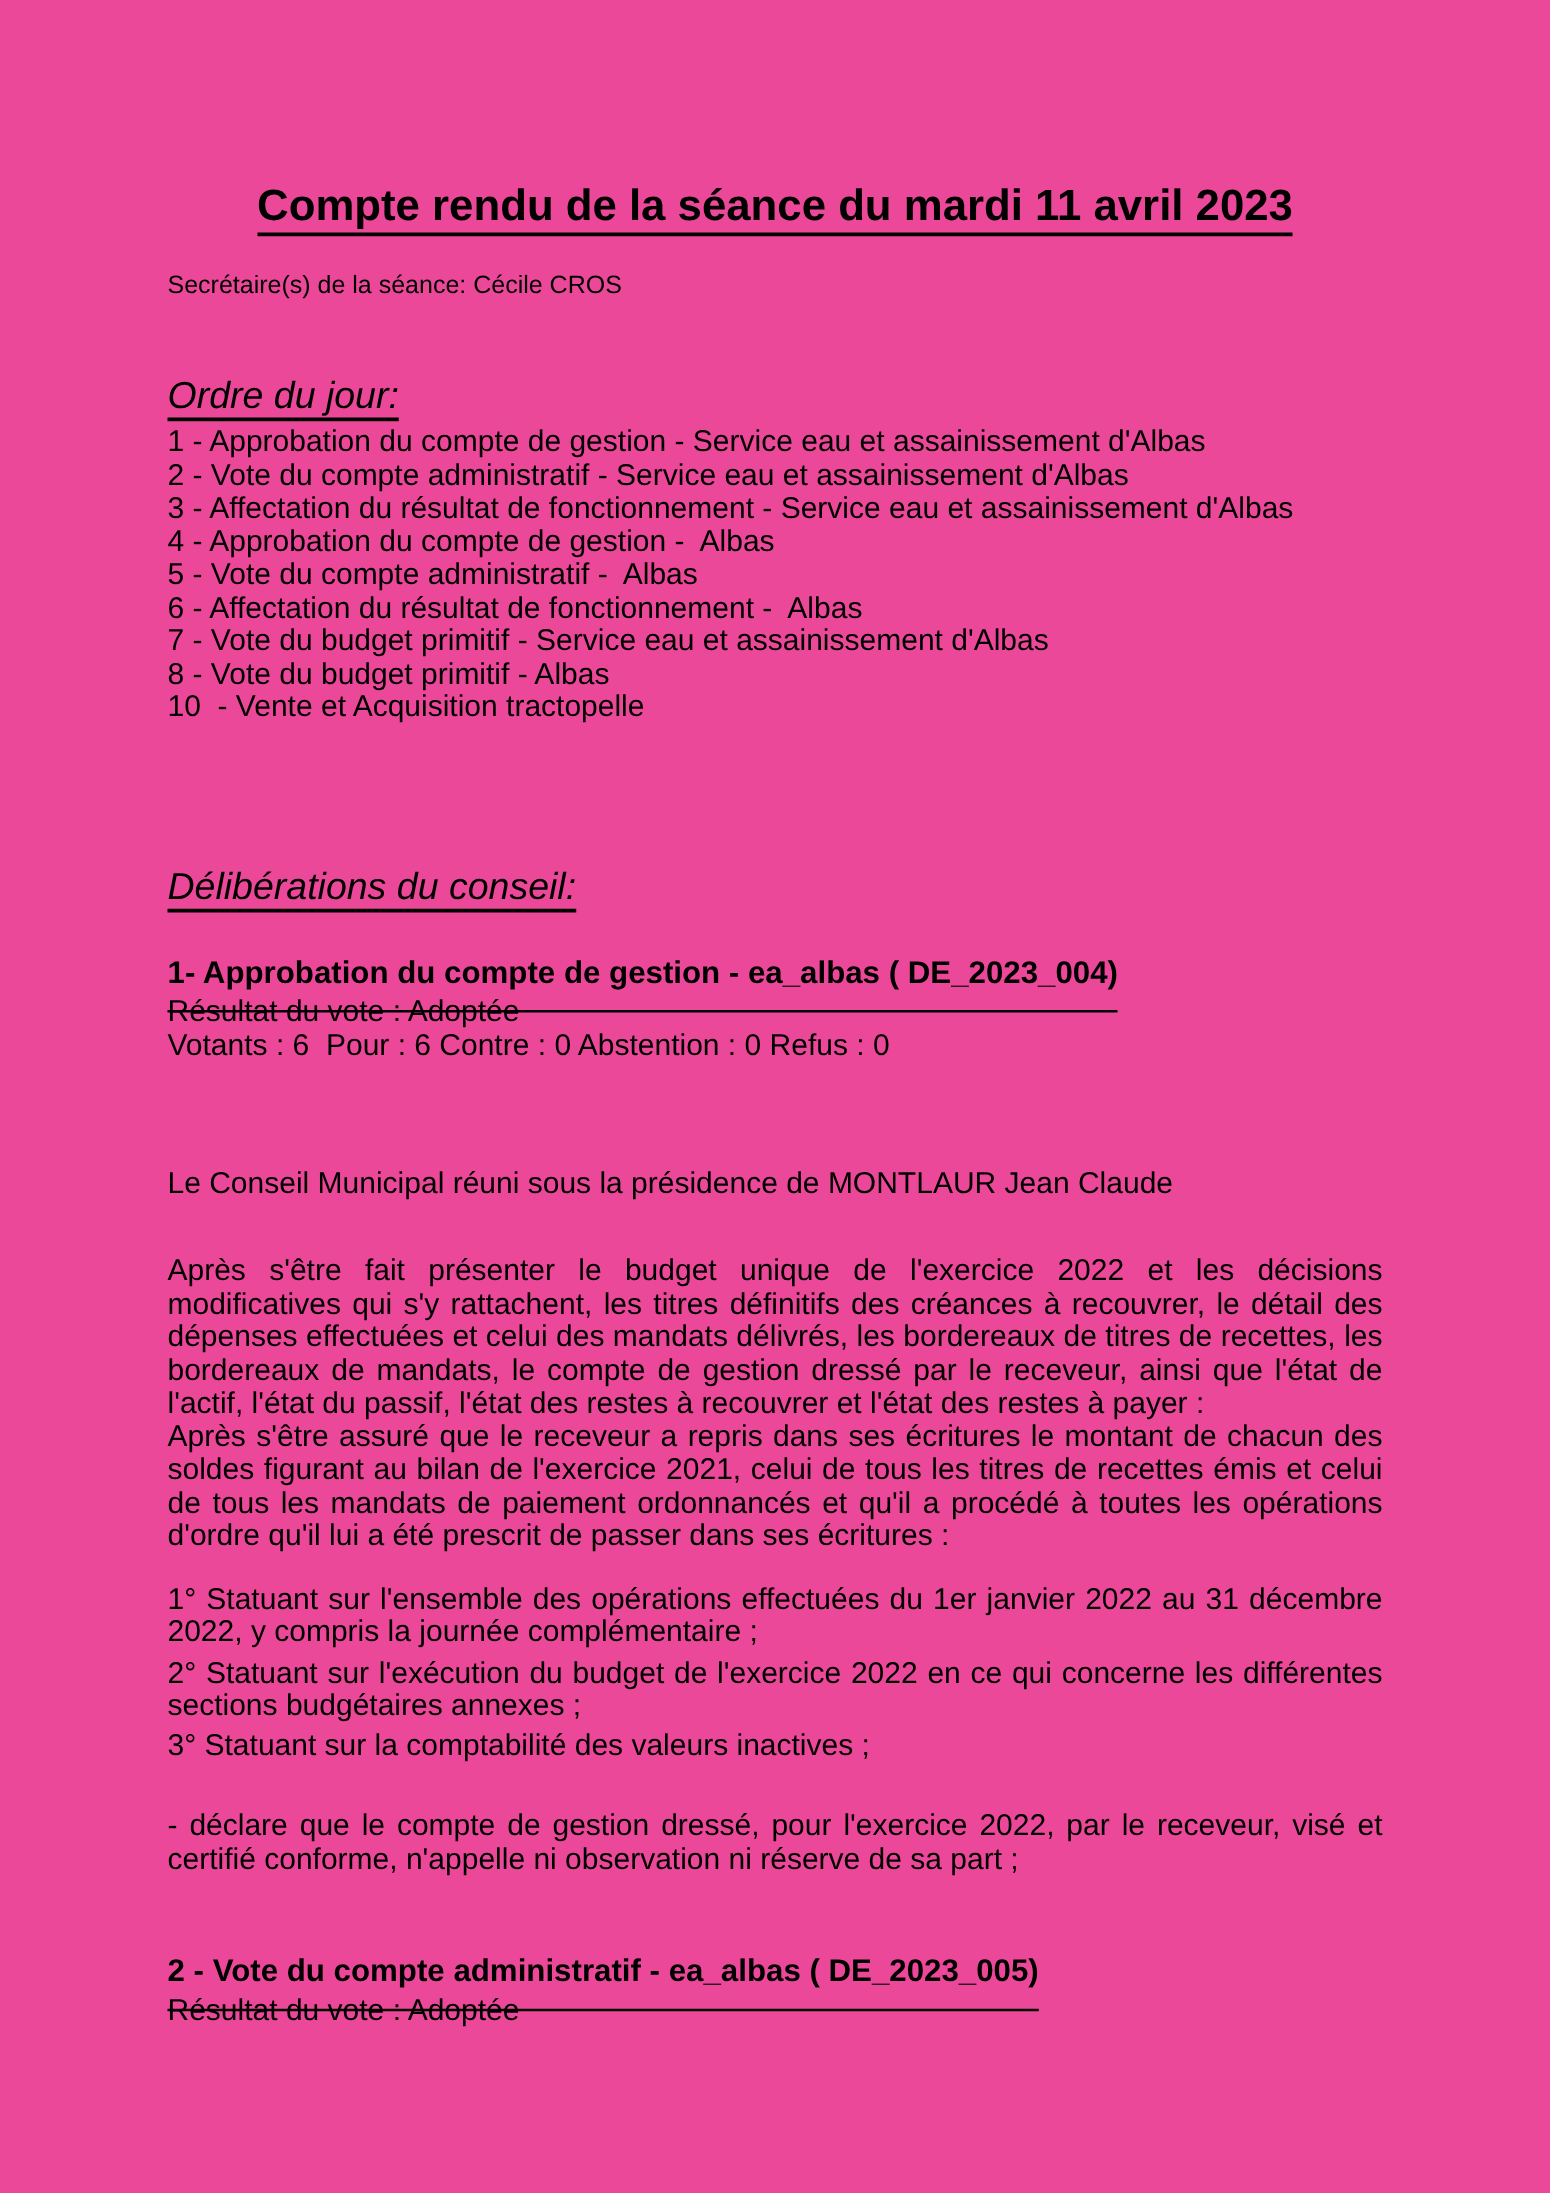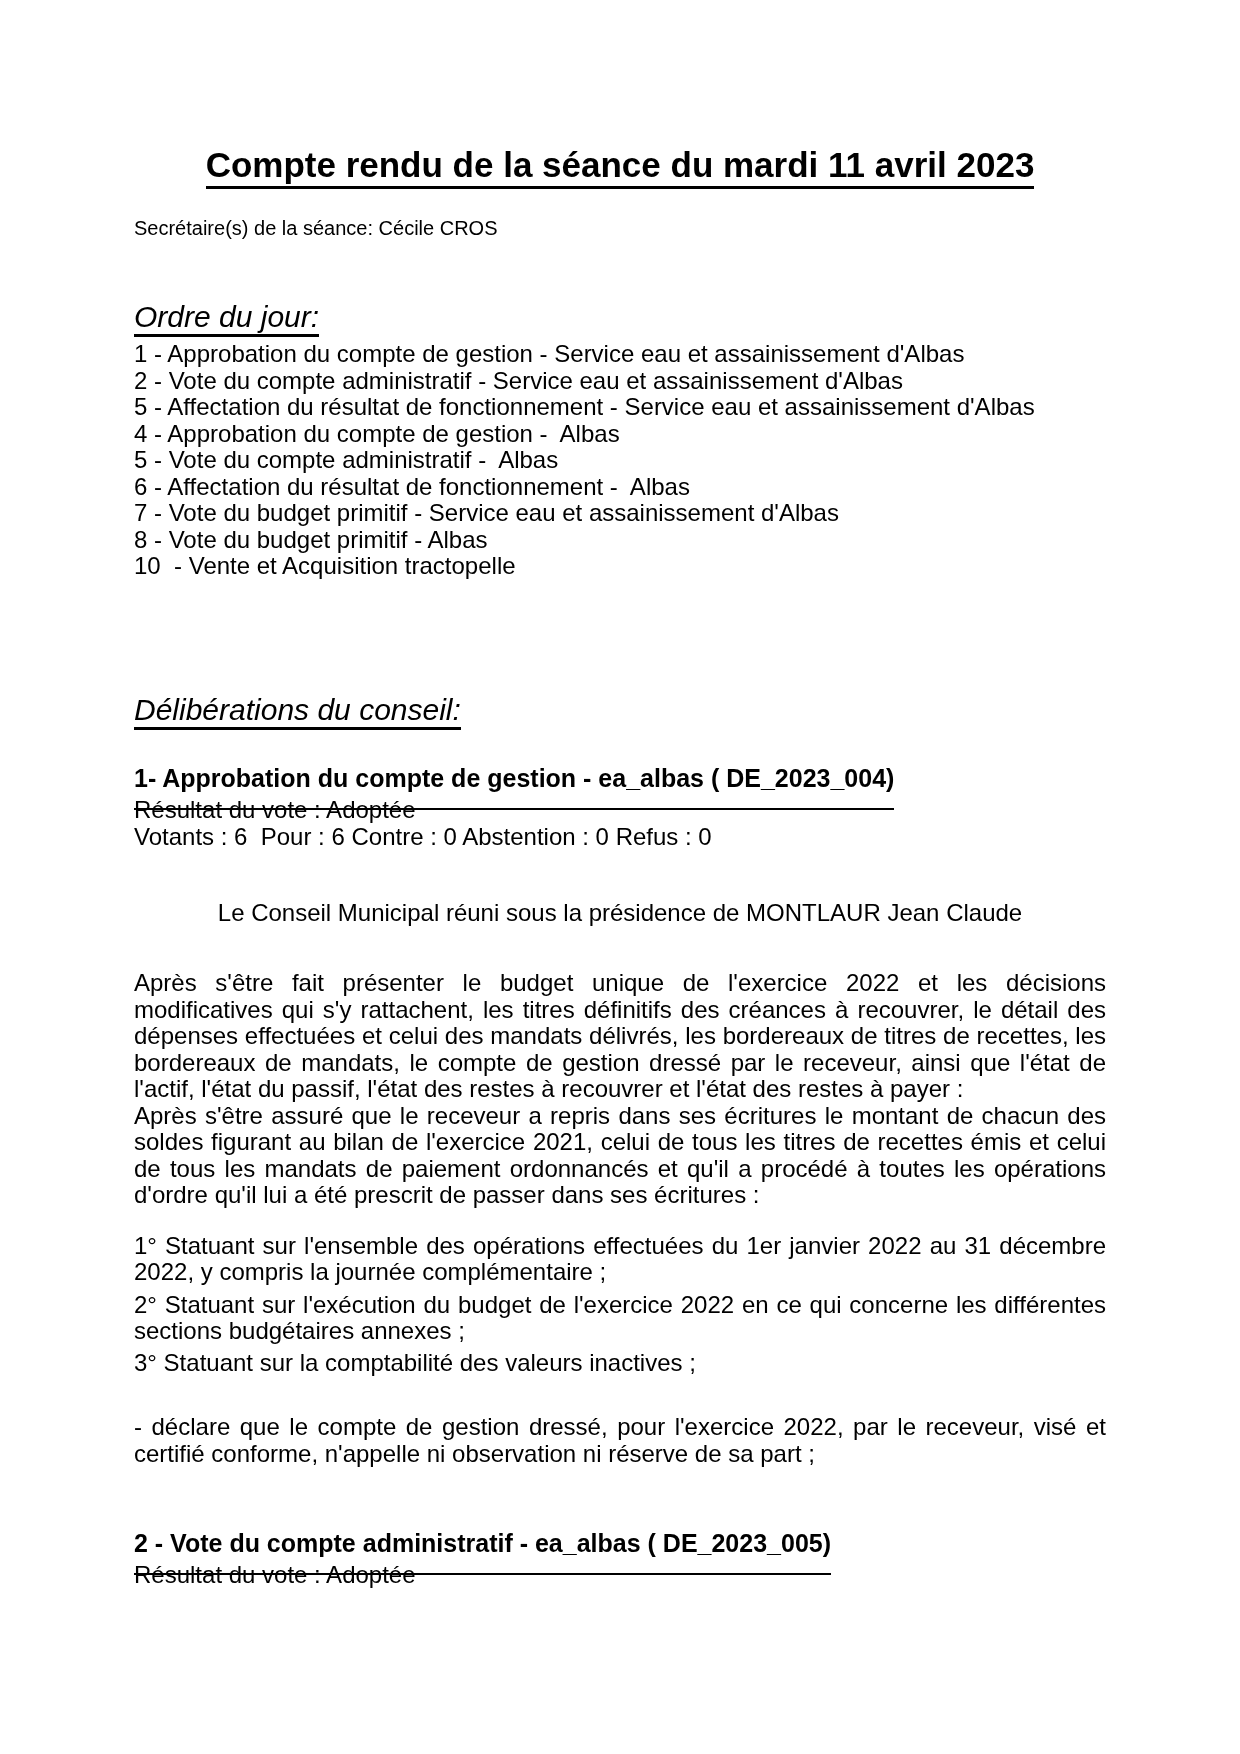--- a/index.html
+++ b/index.html
@@ -5,21 +5,21 @@
   html, body {
     margin: 0;
     padding: 0;
     background: #808080;
   }
   .page {
     position: relative;
     width: 1240px;
     height: 1754px;
     margin: 0 auto;
-    background: #ffffff;
+    background: #ec4899;
     color: #000000;
     font-family: "Liberation Sans", "DejaVu Sans", sans-serif;
     overflow: hidden;
     box-sizing: border-box;
     padding: 0 134px;
   }
   .doc-title {
     margin: 144px 0 0 0;
     text-align: center;
     font-size: 35px;
@@ -70,21 +70,21 @@
   .delib-heading.second {
     margin-top: 61px;
   }
   .line {
     margin: 0;
     font-size: 24px;
     line-height: 27px;
   }
   .result-line { margin-top: 3px; }
   .votes-line  { margin-top: 0; white-space: pre-wrap; }
-  .president-line { margin-top: 50px; line-height: 26.5px; text-align: center; }
+  .president-line { margin-top: 84px; line-height: 26.5px; }
   .para {
     margin: 0;
     font-size: 24px;
     line-height: 26.5px;
     text-align: justify;
   }
   .para.first { margin-top: 44px; }
   .statuant-1 { margin-top: 24px; }
   .statuant-2 { margin-top: 6px; }
   .statuant-3 { margin-top: 5px; }
@@ -97,21 +97,21 @@
 
   <h1 class="doc-title"><span class="u">Compte rendu de la séance du mardi 11 avril 2023</span></h1>
 
   <p class="secretary">Secrétaire(s) de la séance: Cécile CROS</p>
 
   <h2 class="section-heading"><span class="u">Ordre du jour:</span></h2>
 
   <div class="agenda-list">
     <div class="agenda-item">1 - Approbation du compte de gestion - Service eau et assainissement d'Albas</div>
     <div class="agenda-item">2 - Vote du compte administratif - Service eau et assainissement d'Albas</div>
-    <div class="agenda-item">5 - Affectation du résultat de fonctionnement - Service eau et assainissement d'Albas</div>
+    <div class="agenda-item">3 - Affectation du résultat de fonctionnement - Service eau et assainissement d'Albas</div>
     <div class="agenda-item">4 - Approbation du compte de gestion -  Albas</div>
     <div class="agenda-item">5 - Vote du compte administratif -  Albas</div>
     <div class="agenda-item">6 - Affectation du résultat de fonctionnement -  Albas</div>
     <div class="agenda-item">7 - Vote du budget primitif - Service eau et assainissement d'Albas</div>
     <div class="agenda-item">8 - Vote du budget primitif - Albas</div>
     <div class="agenda-item">10  - Vente et Acquisition tractopelle</div>
   </div>
 
   <h2 class="section-heading delibs"><span class="u">Délibérations du conseil:</span></h2>
 

